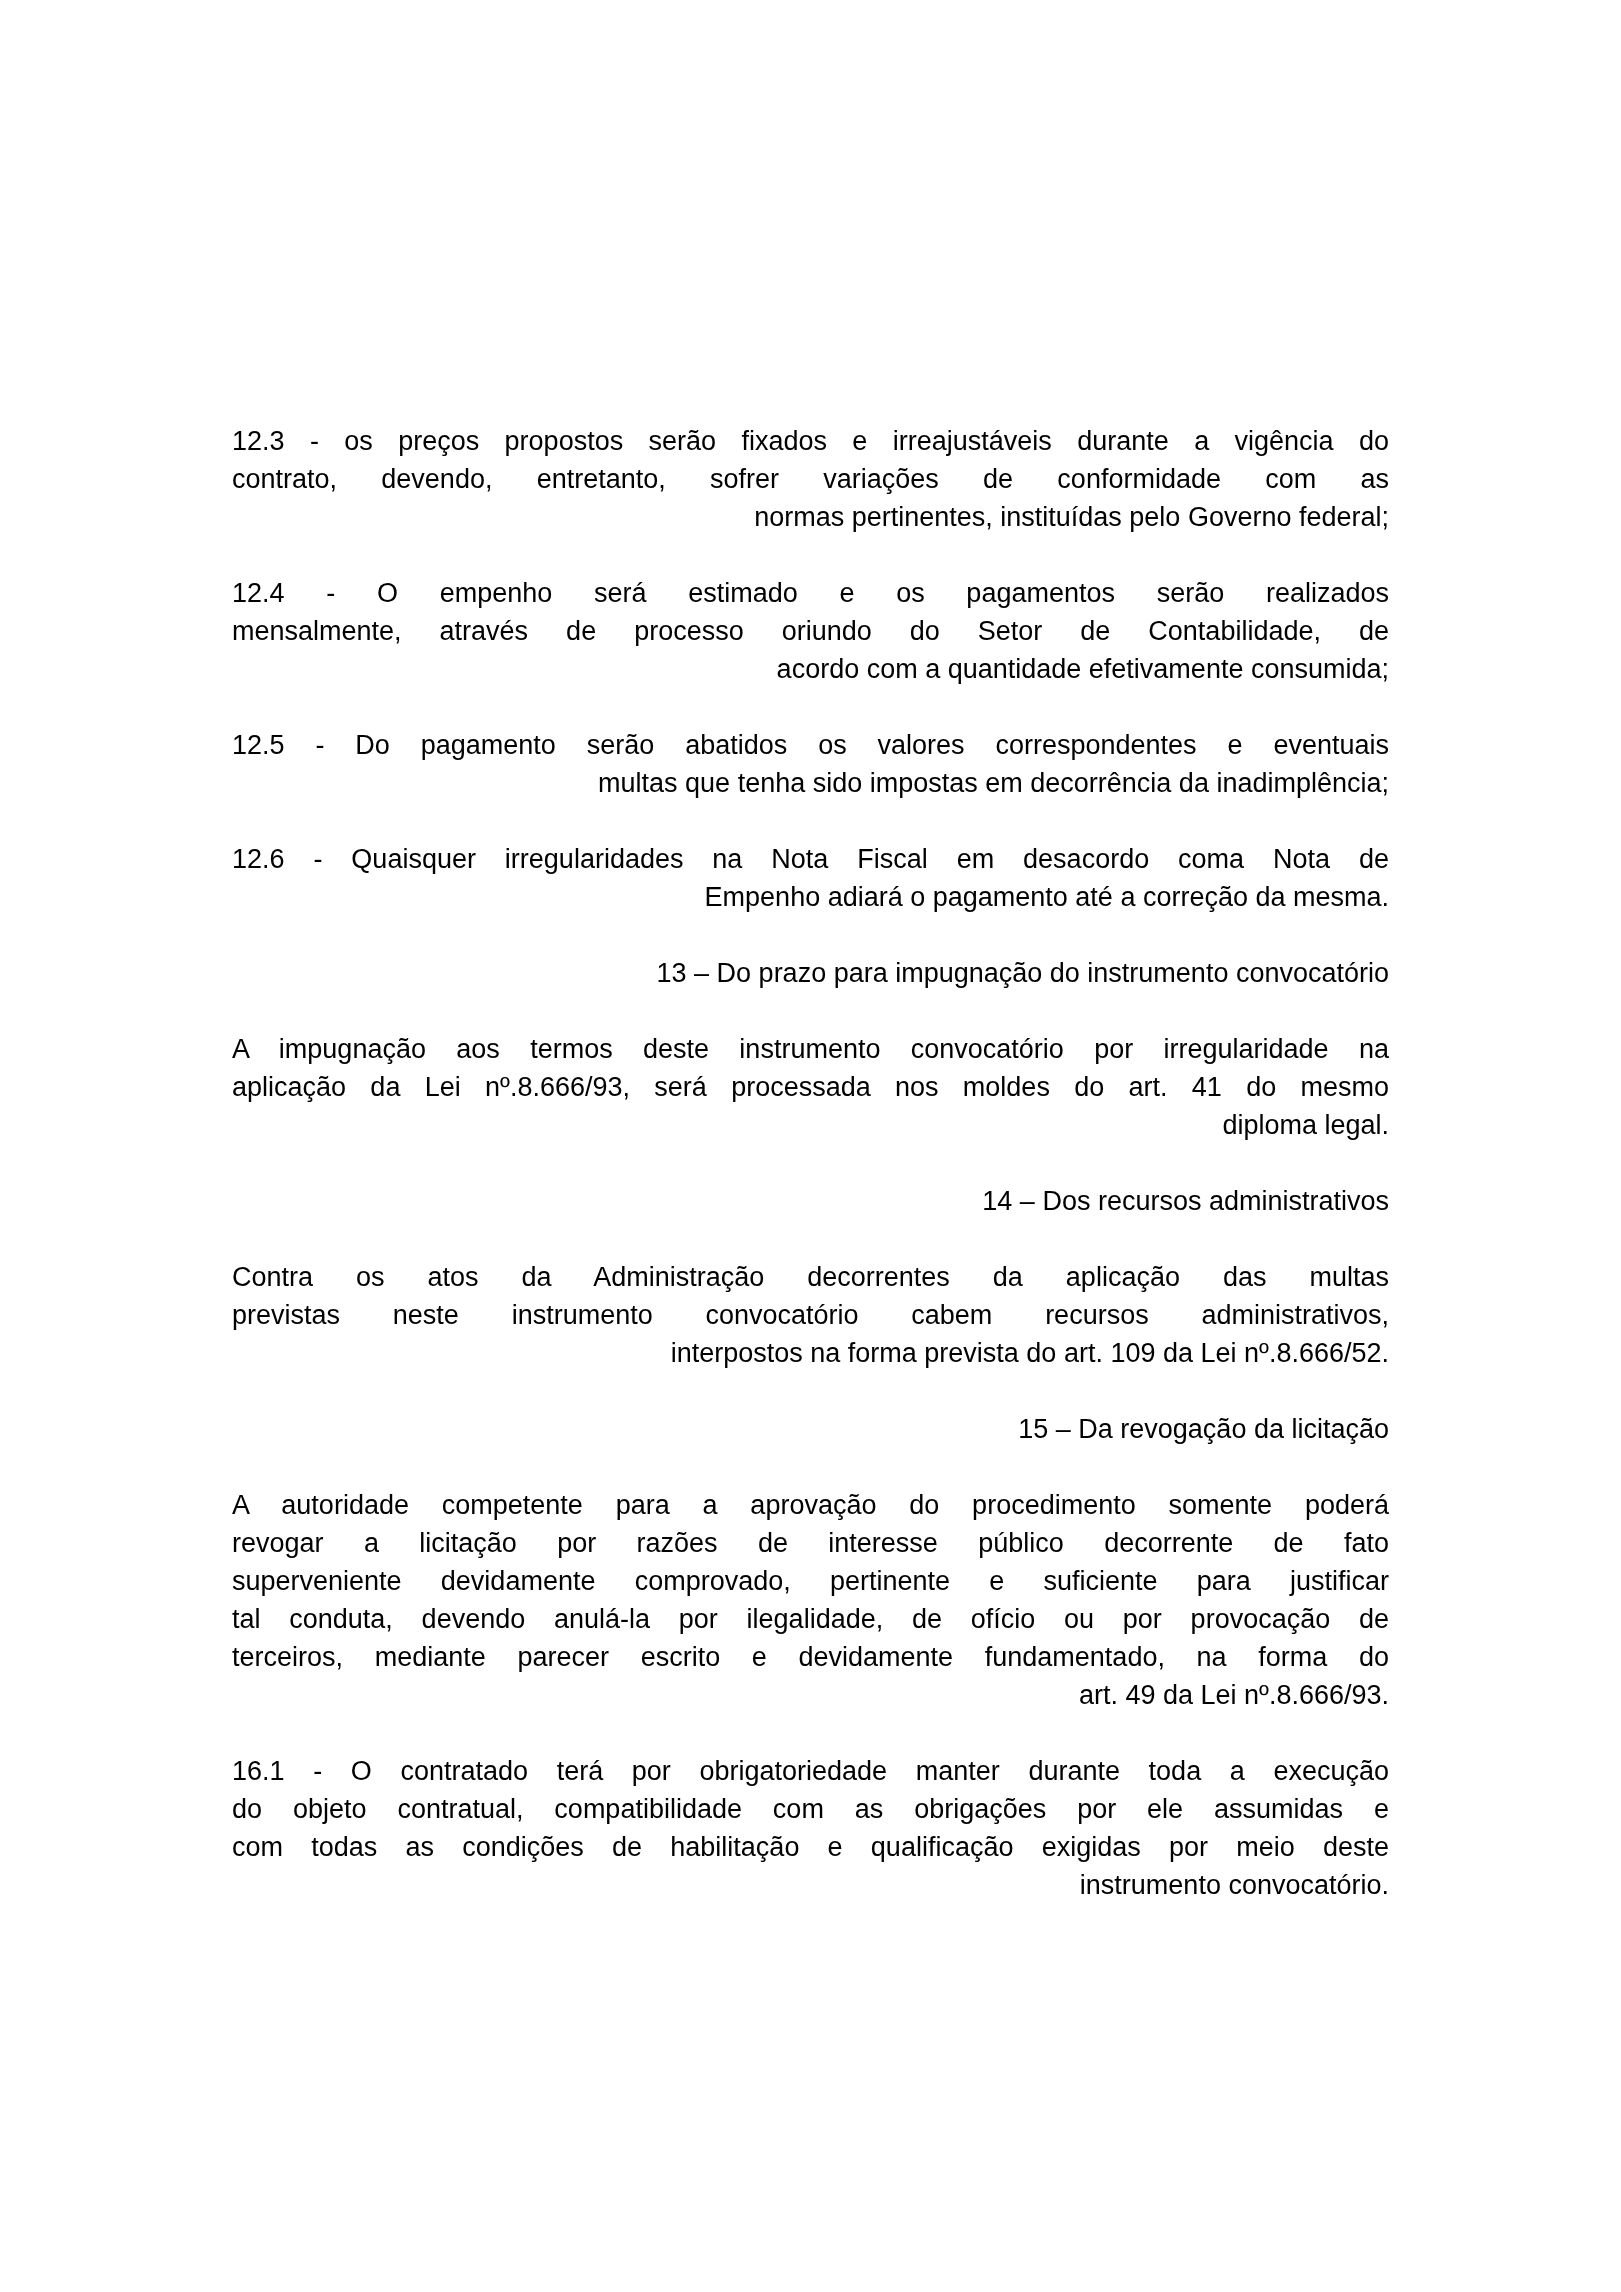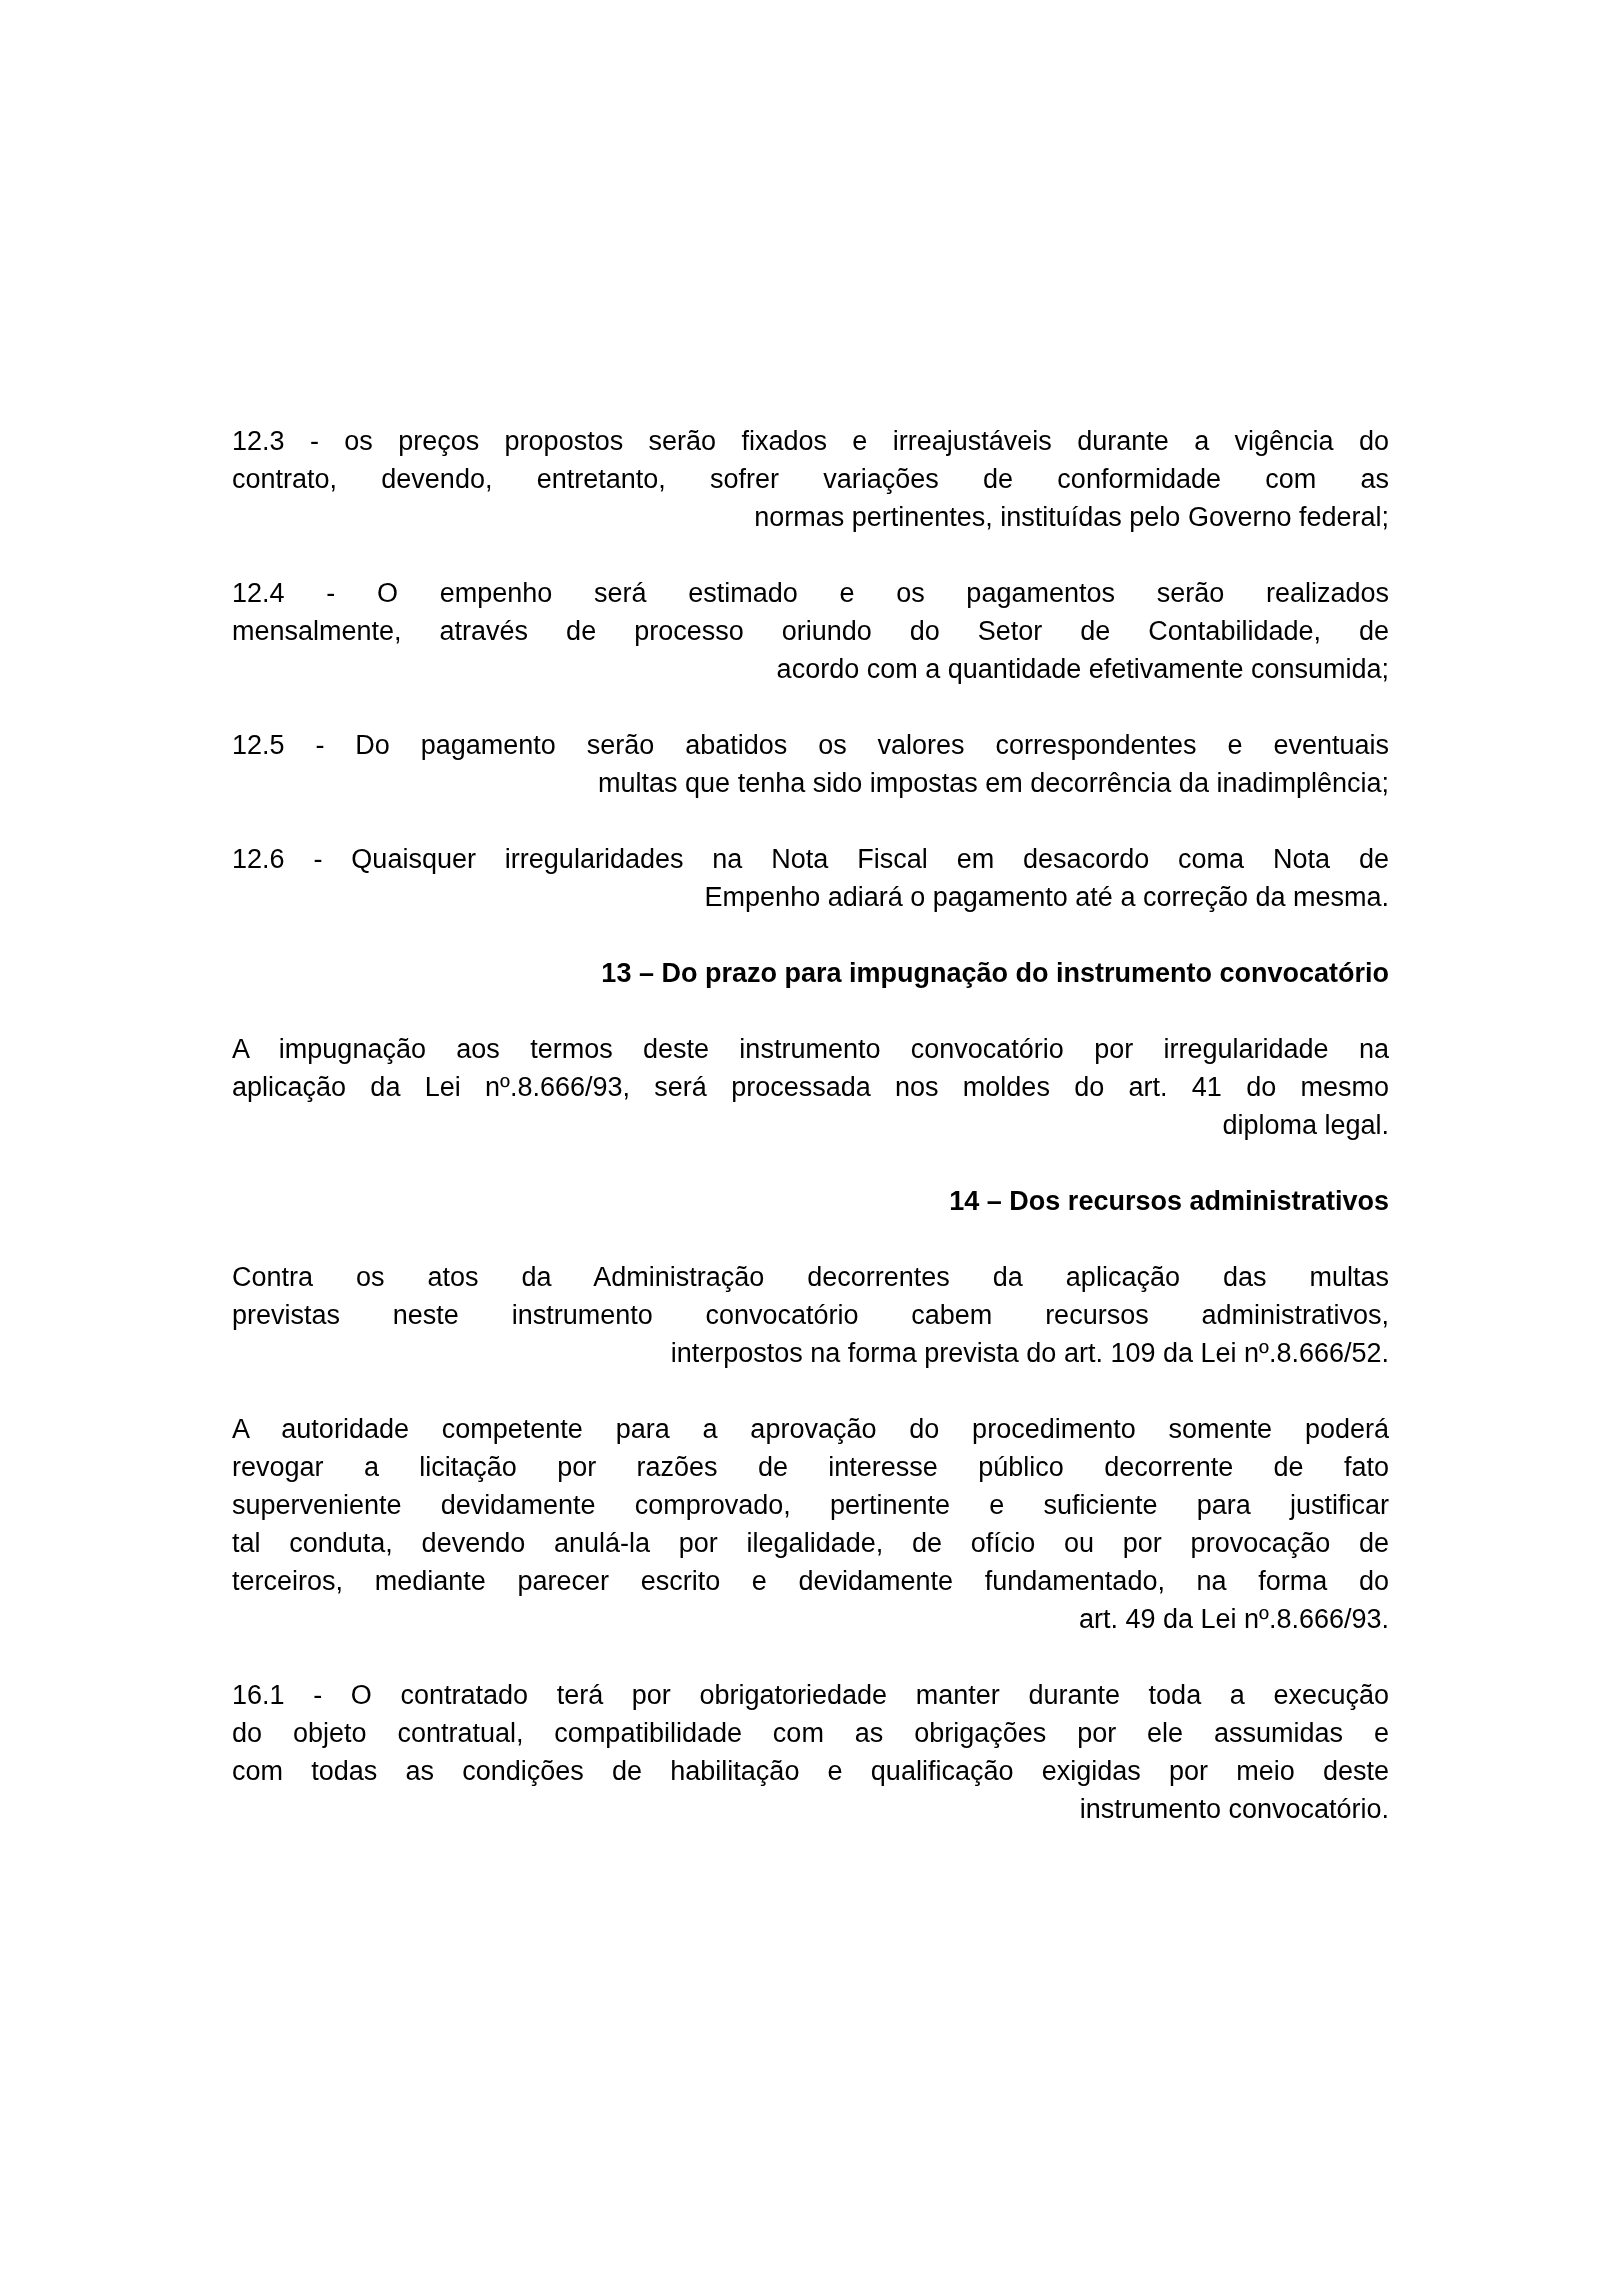--- a/index.html
+++ b/index.html
@@ -25,21 +25,21 @@
     width: 1157px;
     font-size: 27px;
     line-height: 38px;
     color: #000000;
   }
   .block {
     margin: 0 0 38px 0;
     padding: 0;
   }
   .block.heading {
-    font-weight: 700;
+    font-weight: 400;
     margin-top: 32px;
   }
   .line {
     text-align: right;
     white-space: normal;
   }
   .line.just {
     text-align: justify;
     text-align-last: justify;
   }
@@ -76,20 +76,23 @@
         <div class="line">diploma legal.</div>
       </div>
       <div class="block heading">
         <div class="line">14 – Dos recursos administrativos</div>
       </div>
       <div class="block body">
         <div class="line just">Contra os atos da Administração decorrentes da aplicação das multas</div>
         <div class="line just">previstas neste instrumento convocatório cabem recursos administrativos,</div>
         <div class="line">interpostos na forma prevista do art. 109 da Lei nº.8.666/52.</div>
       </div>
+      <div class="block heading">
+        <div class="line">15 – Da revogação da licitação</div>
+      </div>
       <div class="block body">
         <div class="line just">A autoridade competente para a aprovação do procedimento somente poderá</div>
         <div class="line just">revogar a licitação por razões de interesse público decorrente de fato</div>
         <div class="line just">superveniente devidamente comprovado, pertinente e suficiente para justificar</div>
         <div class="line just">tal conduta, devendo anulá-la por ilegalidade, de ofício ou por provocação de</div>
         <div class="line just">terceiros, mediante parecer escrito e devidamente fundamentado, na forma do</div>
         <div class="line">art. 49 da Lei nº.8.666/93.</div>
       </div>
       <div class="block body">
         <div class="line just">16.1 -  O contratado terá por obrigatoriedade manter durante toda a execução</div>

